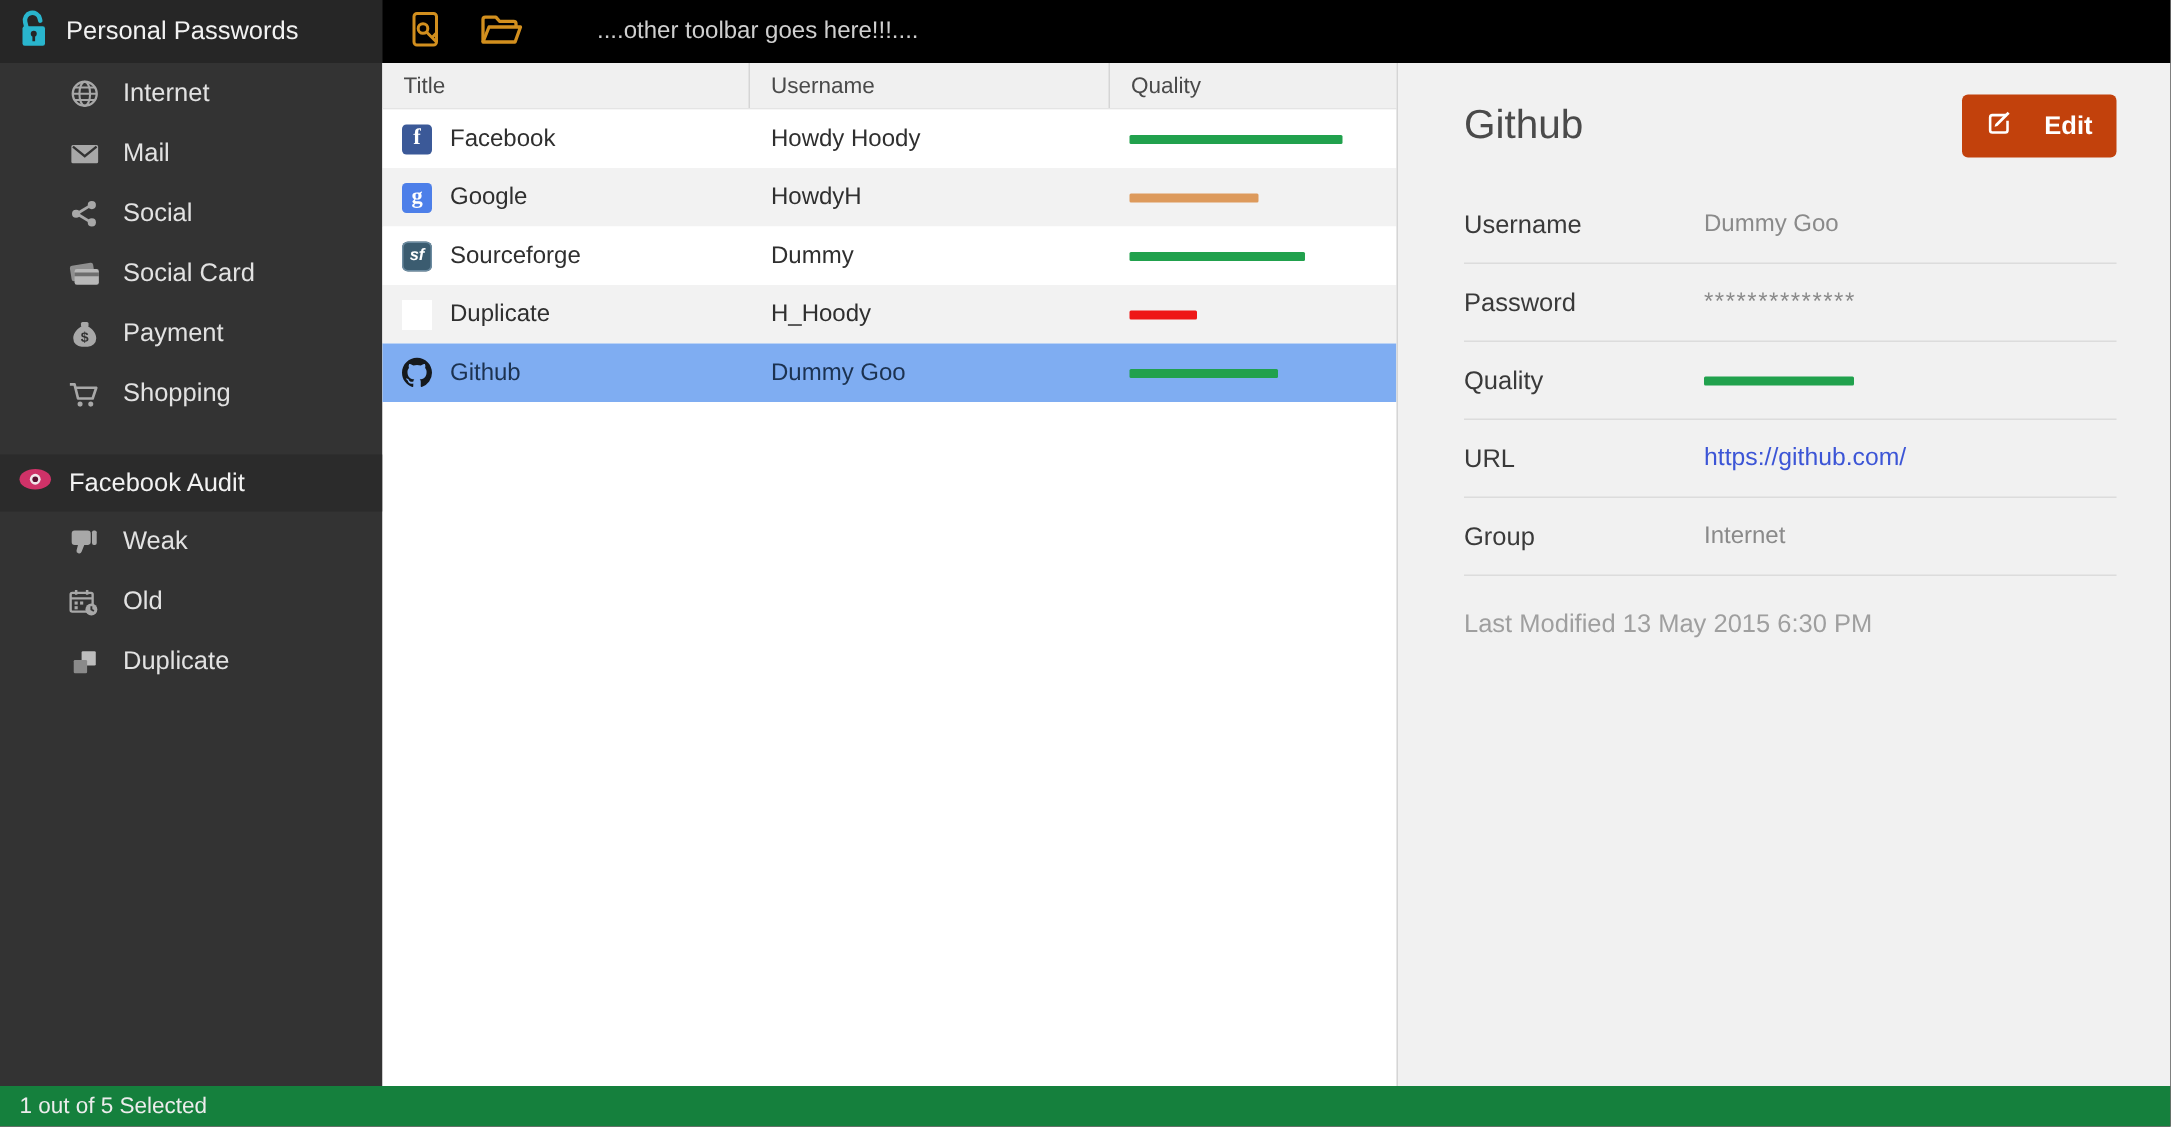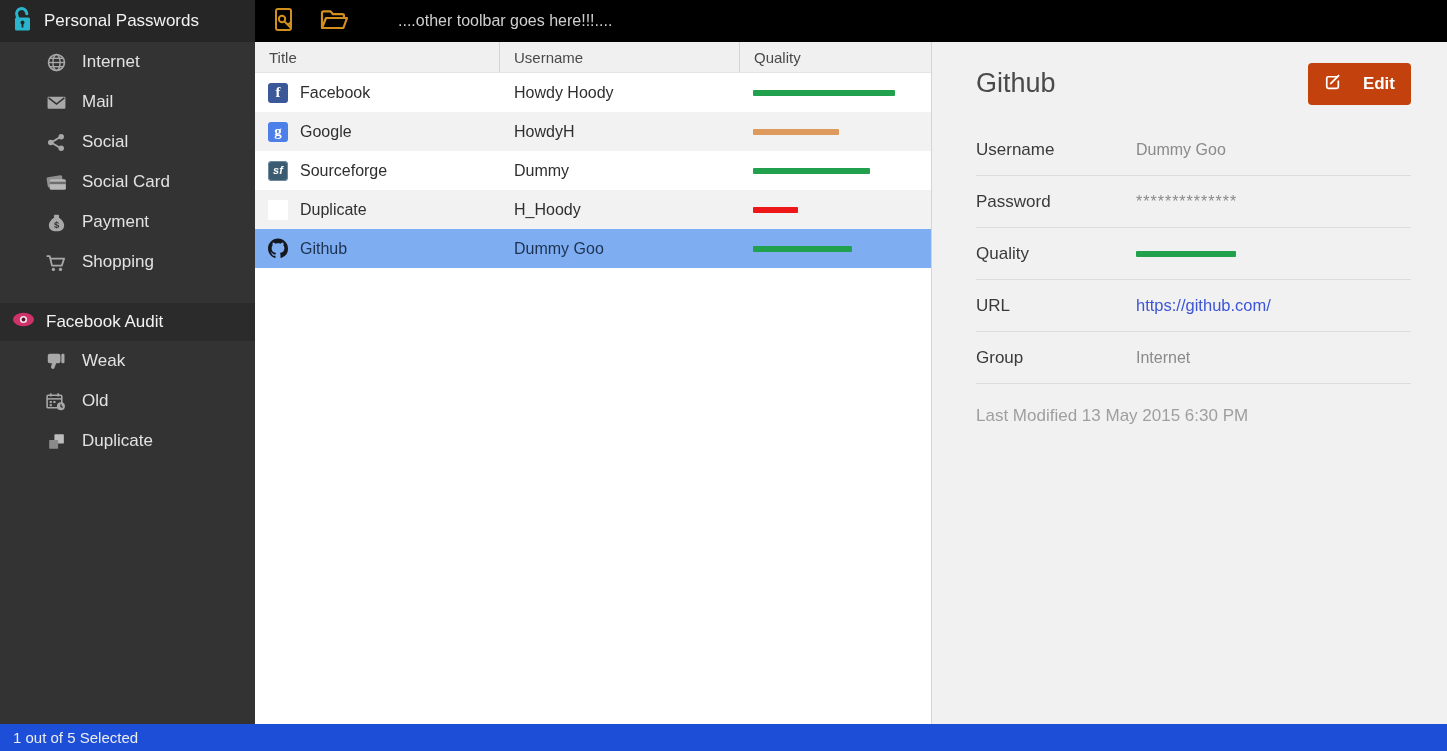--- a/index.html
+++ b/index.html
@@ -55,21 +55,21 @@
   .detail-title { font-size:27px; color:#4a4a4a; font-weight:400; }
   .edit-btn { display:flex; align-items:center; gap:20px; background:#c2410c; border:none; border-radius:4px; color:#fff; font-family:"Liberation Sans", sans-serif; font-size:17px; font-weight:bold; padding:9px 16px; cursor:pointer; }
   .frow { min-height:52px; display:flex; align-items:center; border-bottom:1px solid #dcdcdc; }
   .flabel { width:160px; flex:0 0 160px; font-size:17px; color:#3a3a3a; }
   .fvalue { font-size:16px; color:#8a8a8a; }
   .fvalue.stars { letter-spacing:1px; }
   .flink { font-size:16.5px; color:#3c55d6; text-decoration:none; cursor:pointer; }
   .last-modified { margin-top:22px; font-size:17px; color:#9f9f9f; }
 
   
-  .statusbar { height:27px; flex:0 0 27px; background:#1d4ed8; display:flex; align-items:center; padding-left:13px; color:#ececec; font-size:15px; }
+  .statusbar { height:27px; flex:0 0 27px; background:#15803d; display:flex; align-items:center; padding-left:13px; color:#ececec; font-size:15px; }
 </style>
 </head>
 <body>
 
 <div class="app">
 
   <div class="topbar">
     <div class="sidebar-header">
       <span class="ic">
         <svg width="21" height="26" viewBox="0 0 21 26">

